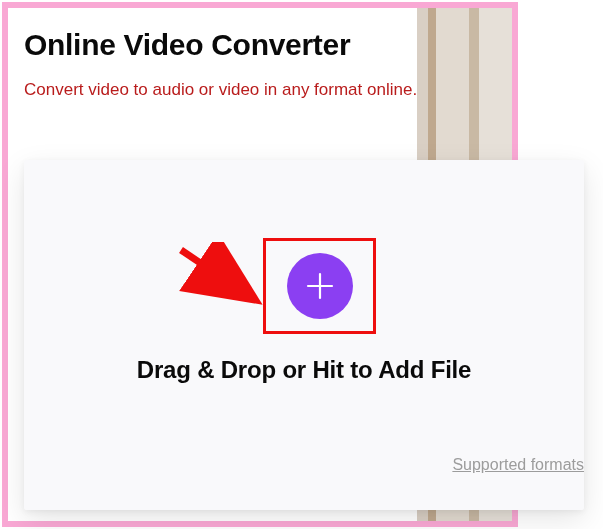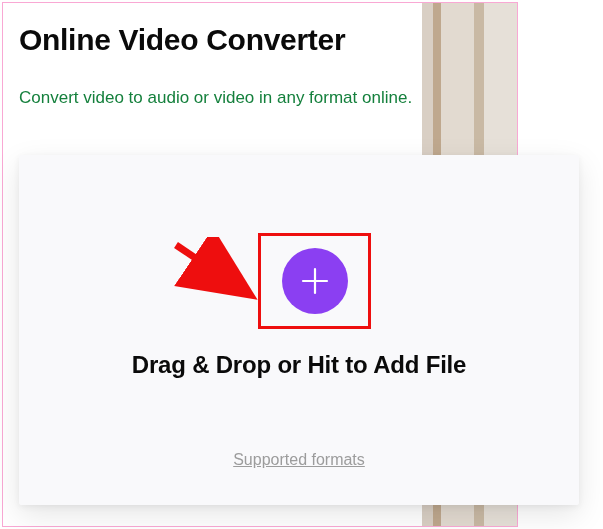--- a/index.html
+++ b/index.html
@@ -7,21 +7,21 @@
   body {
     font-family: -apple-system, BlinkMacSystemFont, "Segoe UI", Arial, sans-serif;
     background: #fff;
     position: relative;
     overflow: hidden;
   }
   .outer {
     position: absolute;
     left: 2px; top: 2px;
     width: 516px; height: 525px;
-    border: 1px solid #f9a8d4;
+    border: 6px solid #f9a8d4;
     background: #fff;
   }
   .bg-right {
     position: absolute;
     top: 0; right: 0;
     width: 95px; height: 100%;
     background: linear-gradient(90deg,
       #d9cfc4 0%, #d9cfc4 12%,
       #bfa88e 12%, #bfa88e 20%,
       #e2dad0 20%, #e2dad0 55%,
@@ -35,23 +35,23 @@
     width: 480px;
     padding-top: 20px;
   }
   .title {
     font-size: 30px;
     font-weight: 800;
     color: #0a0a0a;
     letter-spacing: -0.3px;
   }
   .subtitle {
-    margin-top: 31px;
+    margin-top: 18px;
     font-size: 17px;
-    color: #15803d;
+    color: #b91c1c;
     font-weight: 400;
   }
   .card {
     position: absolute;
     left: 16px; top: 152px;
     width: 560px; height: 350px;
     background: #f9f9fb;
     box-shadow: 0 10px 30px rgba(0,0,0,0.10), 0 2px 6px rgba(0,0,0,0.06);
     border-radius: 2px;
     display: flex;
@@ -92,21 +92,21 @@
     text-align: center;
     font-size: 24px;
     font-weight: 800;
     color: #0a0a0a;
     letter-spacing: -0.2px;
   }
   .formats {
     position: absolute;
     left: 0; right: 0;
     top: 296px;
-    text-align: center;
+    text-align: right;
   }
   .formats a {
     font-size: 16px;
     color: #9c9c9c;
     text-decoration: underline;
     cursor: pointer;
   }
 </style>
 </head>
 <body>

